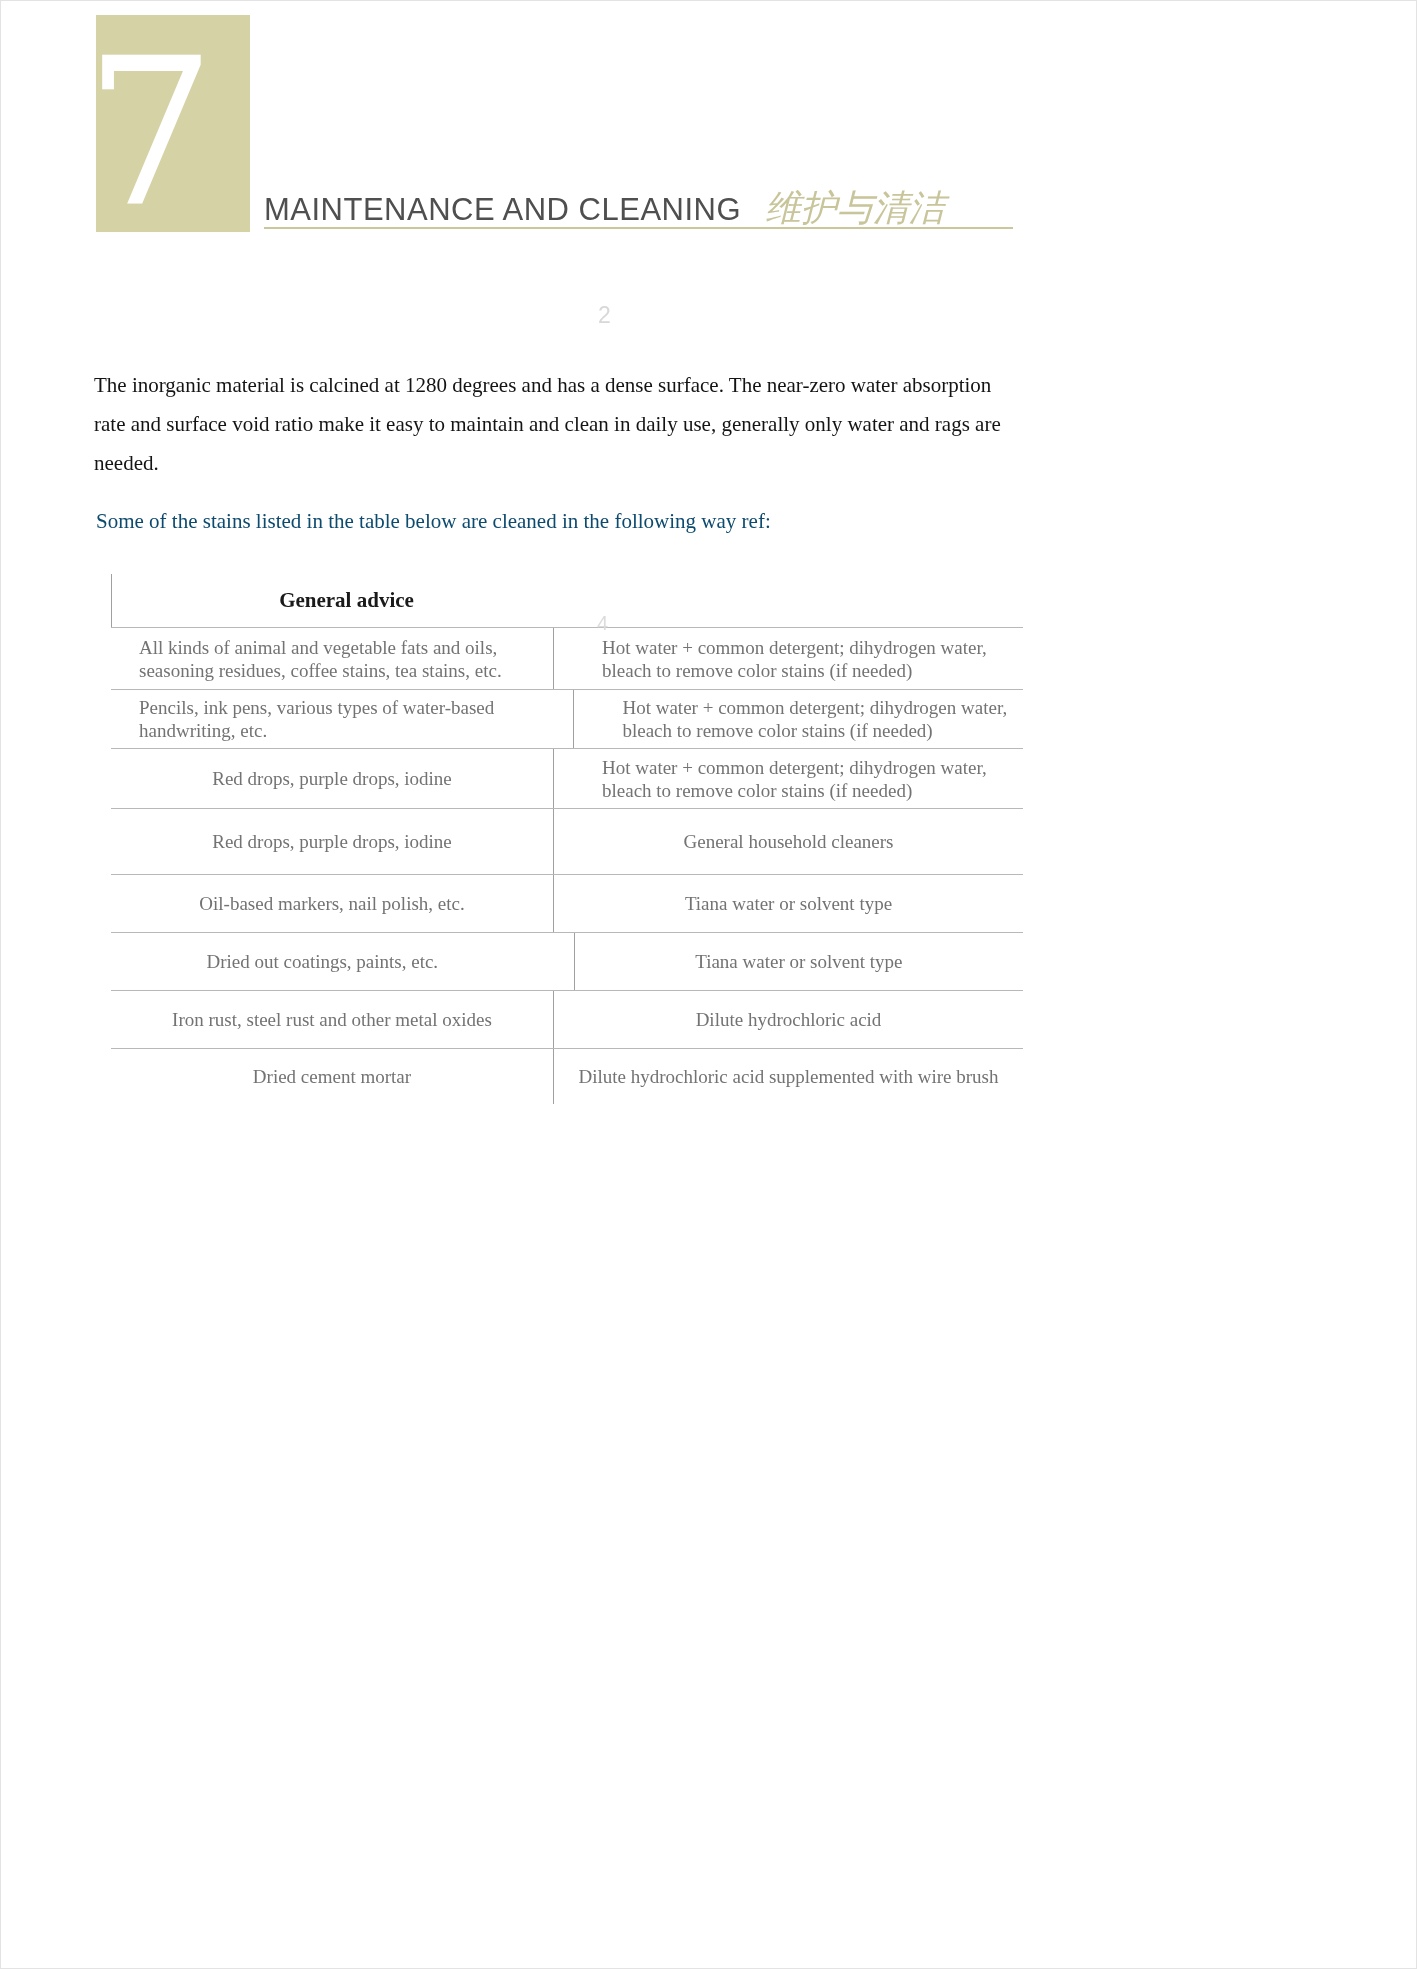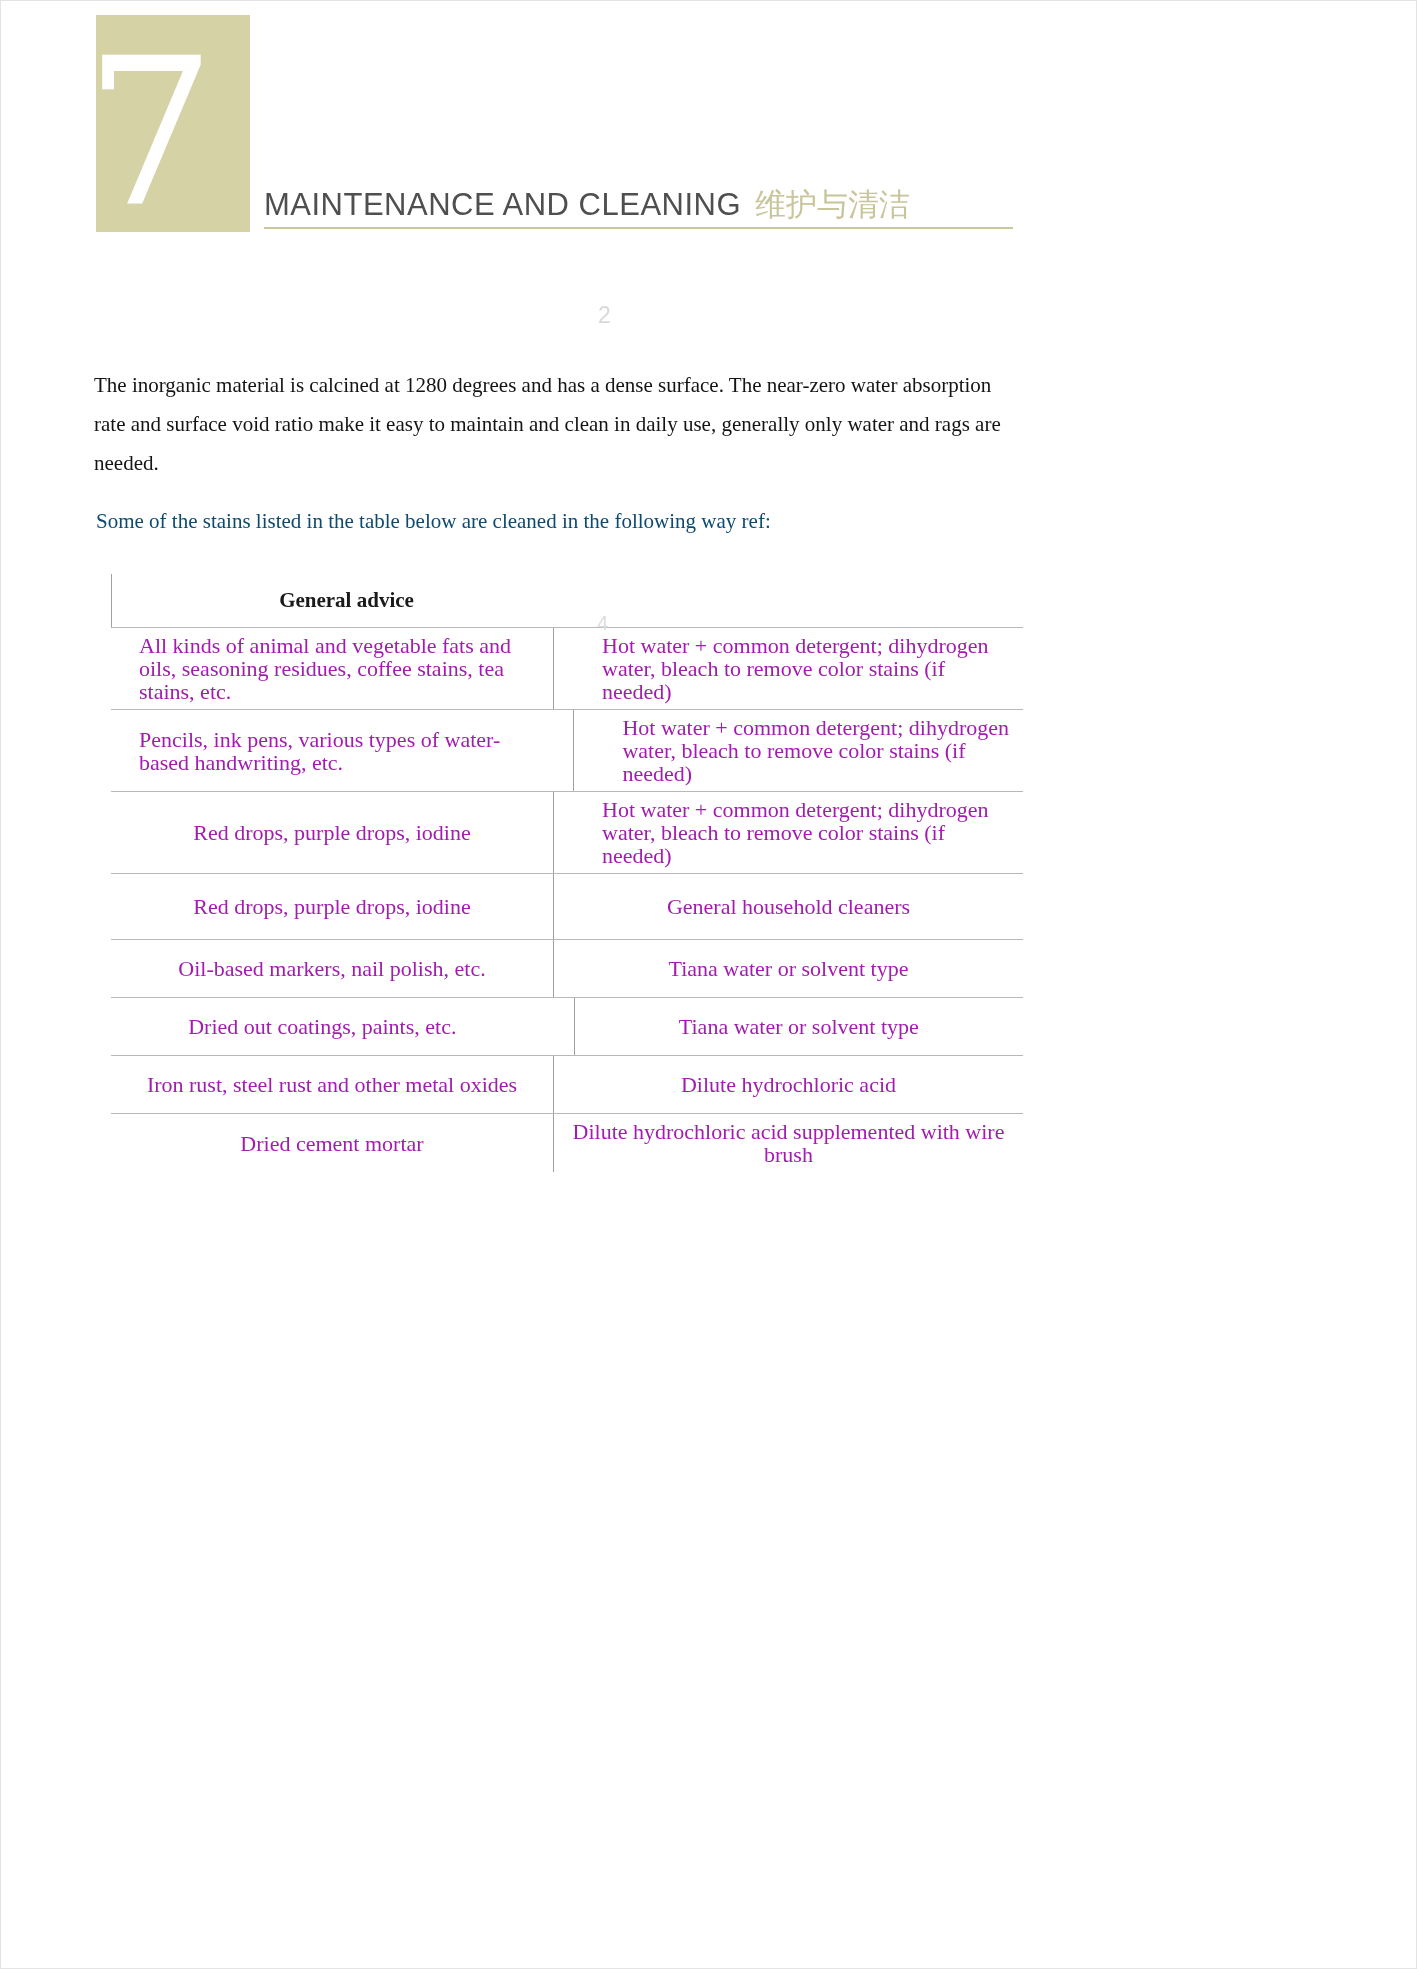--- a/index.html
+++ b/index.html
@@ -35,22 +35,23 @@
     position: absolute; left: 263px; top: 183px;
     white-space: nowrap;
   }
   .title-en {
     font-family: "Liberation Sans", sans-serif;
     font-size: 31px; color: #4f4f4f;
     letter-spacing: 0.5px;
   }
   .title-zh {
     font-family: "Liberation Sans", sans-serif;
-    font-size: 31px; color: #c8c59b;
-    margin-left: 14px;
+    font-size: 36px; color: #c8c59b;
+    margin-left: 24px;
+    font-style: italic;
   }
   .title-rule {
     position: absolute; left: 263px; top: 226px;
     width: 749px; height: 2px;
     background: #cac79c;
   }
 
   
   .watermark-top {
     position: absolute; left: 597px; top: 301px;
@@ -80,21 +81,21 @@
   
   .stain-table {
     position: absolute; left: 110px; top: 573px;
     width: 912px;
   }
   .t-row { display: flex; border-bottom: 1px solid #b8b8b8; }
   .t-row.last { border-bottom: none; }
   .t-cell {
     display: flex; align-items: center; justify-content: center;
     text-align: center;
-    font-size: 22px; line-height: 23px; color: #a21caf;
+    font-size: 19px; line-height: 23px; color: #737373;
     padding: 6px 10px;
   }
   .col-stain  { width: 442px; }
   .col-advice { width: 470px; border-left: 1px solid #a0a0a0; }
   .t-cell.left {
     justify-content: flex-start; text-align: left;
   }
   .col-stain.left  { padding-left: 28px; padding-right: 20px; }
   .col-advice.left { padding-left: 48px; padding-right: 8px; }
 

